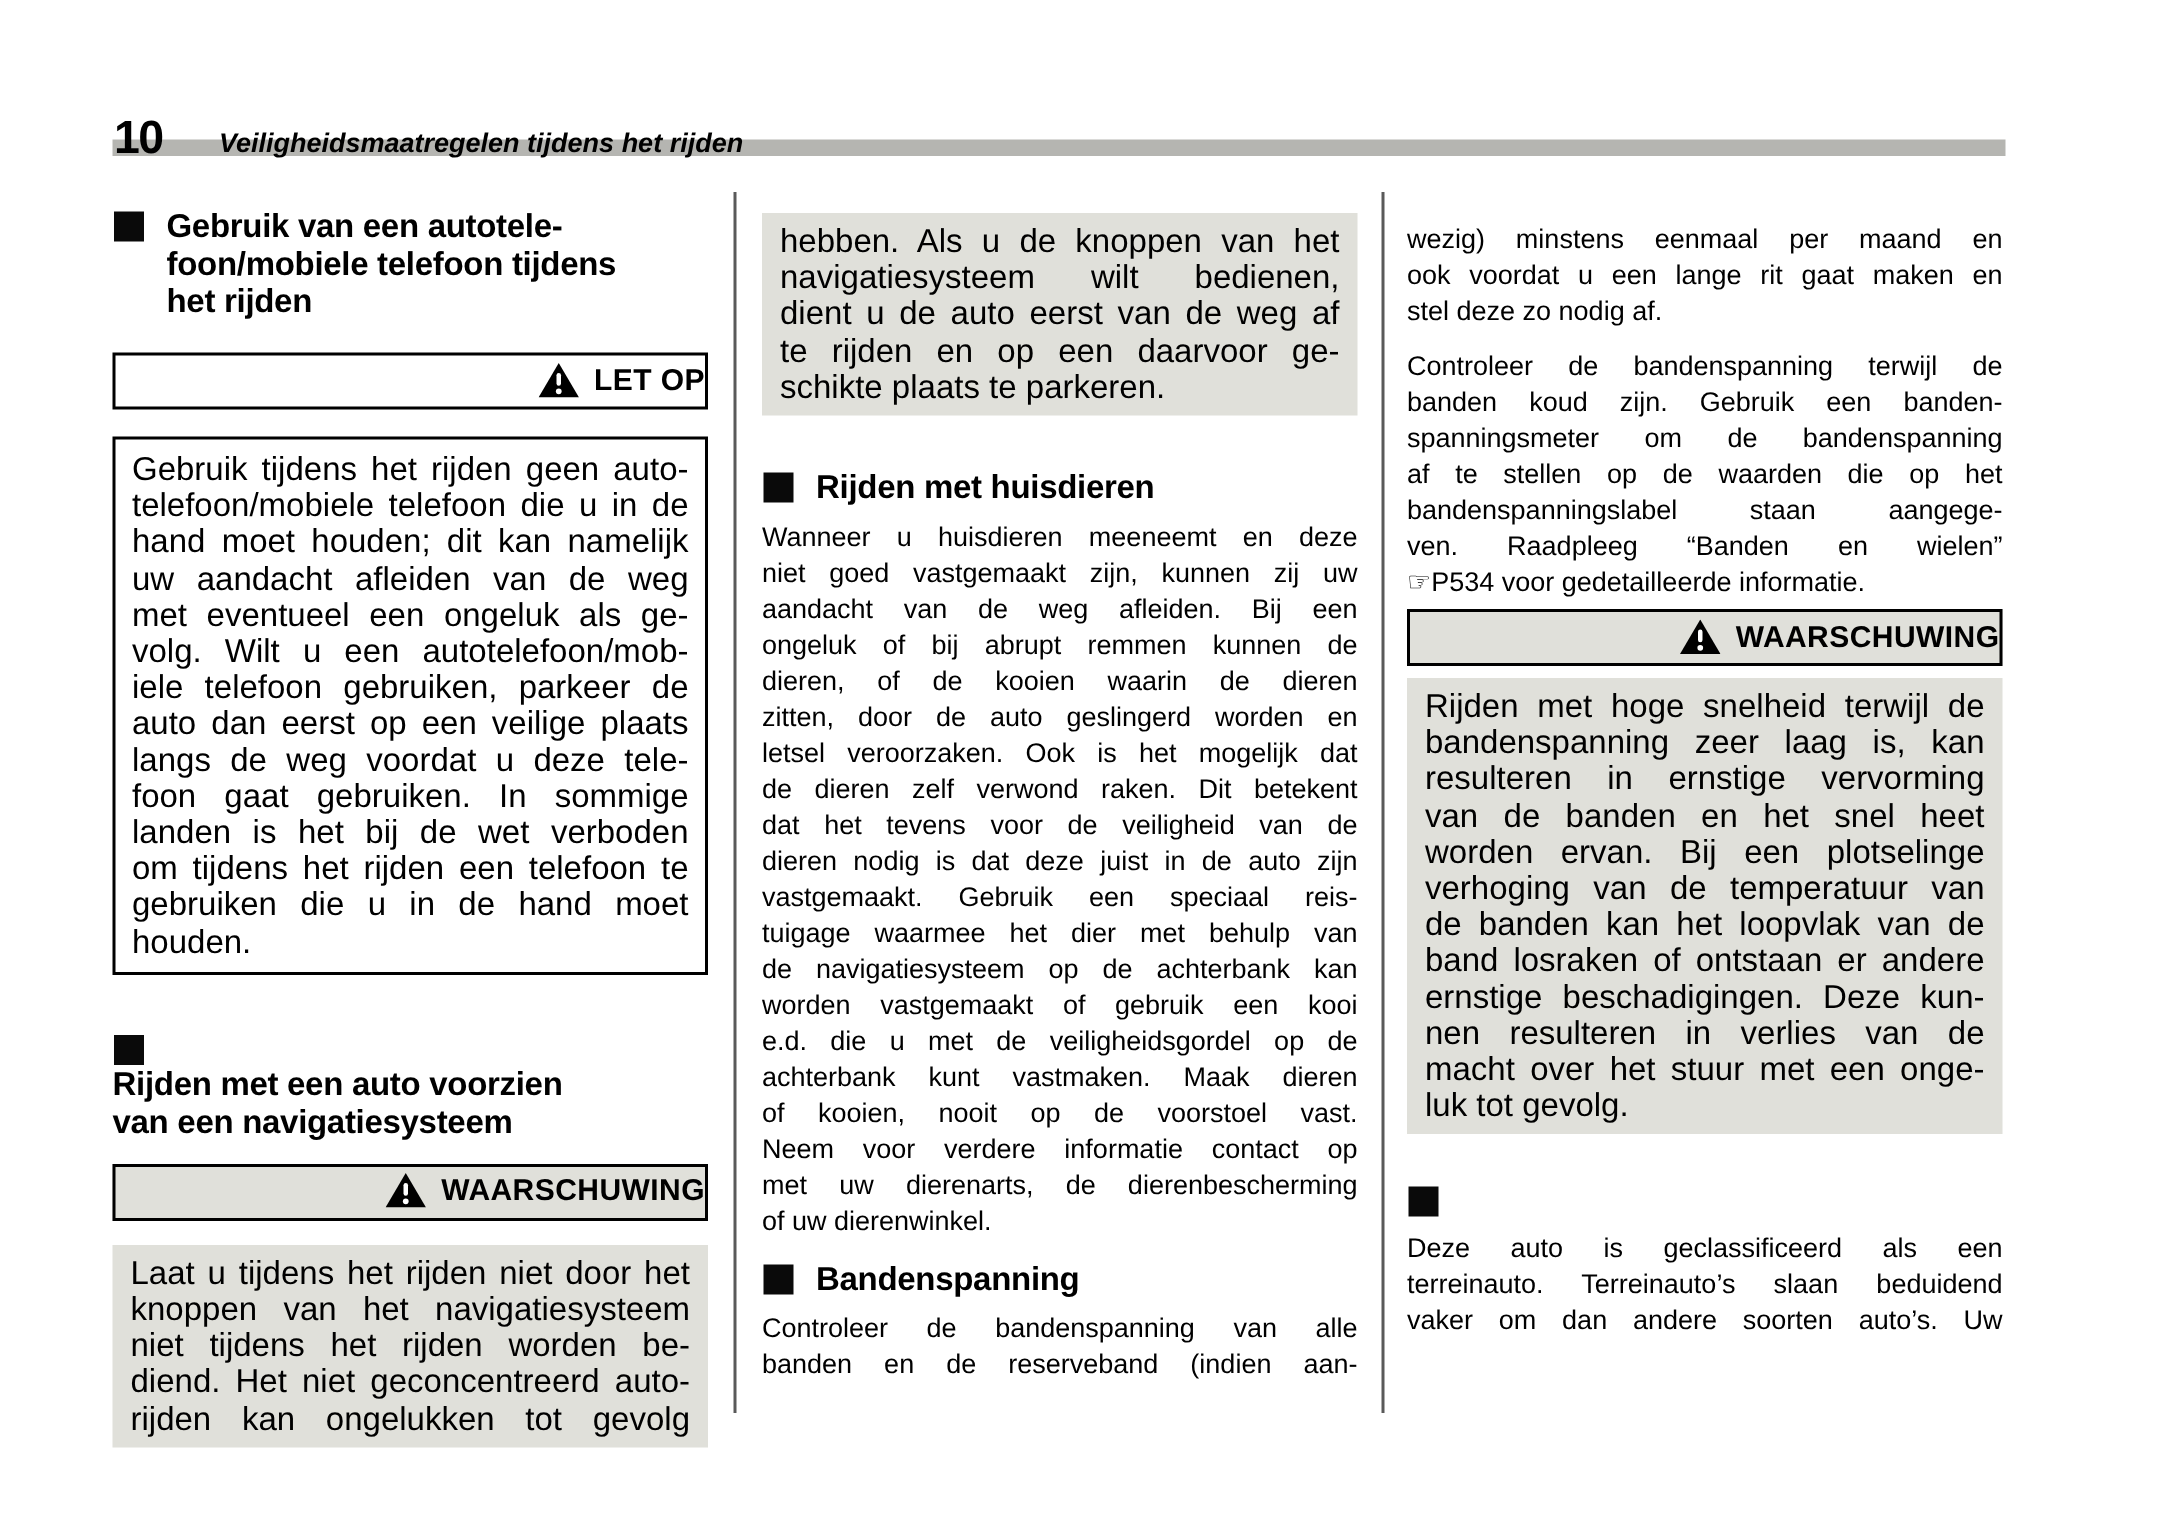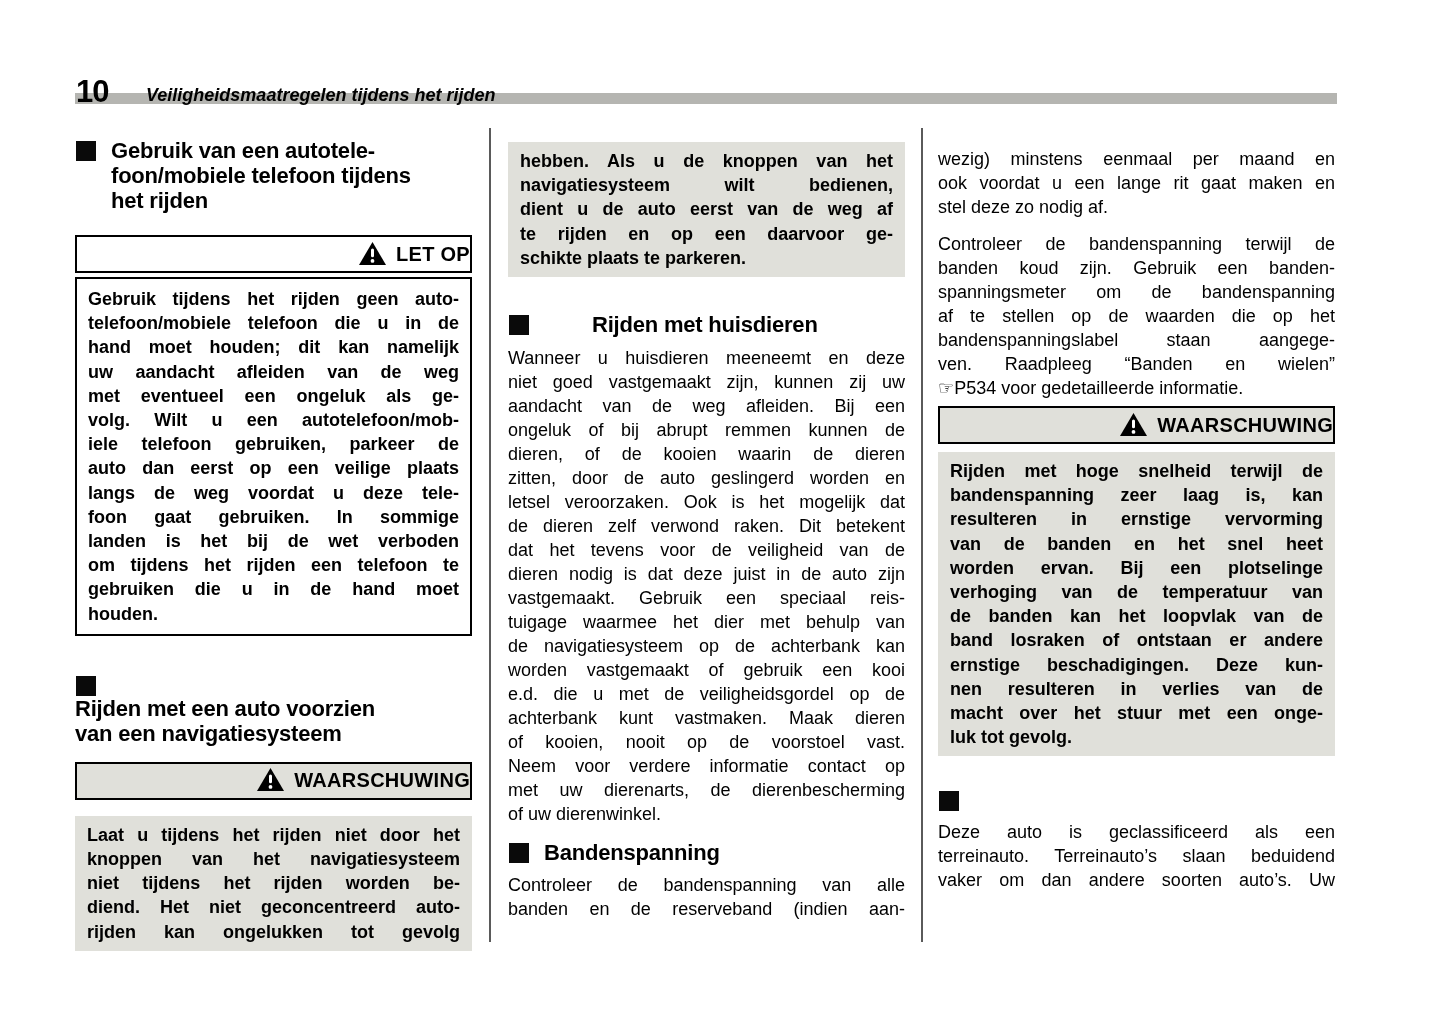--- a/index.html
+++ b/index.html
@@ -30,34 +30,34 @@
   .htext { white-space:pre-line; }
   
   .boxhead {
     border:2.5px solid #000; height:34px; display:flex; align-items:center; justify-content:flex-end;
     gap:10px; font-size:20px; font-weight:bold; letter-spacing:0.3px; background:#ffffff;
   }
   .boxhead.gray { background:#e0e0da; }
   .tri { display:inline-flex; margin-top:-2px; }
   .boxedbody { border:2.5px solid #000; background:#ffffff; padding:8px 11px; }
   .graybody { background:#e0e0da; padding:7px 12px; }
-  .boldtext { font-size:18px; font-weight:bold; line-height:24.2px; }
+  .boldtext { font-size:22px; font-weight:normal; line-height:24.2px; }
   
   .para { font-size:18px; line-height:24px; }
   .jline { text-align:justify; text-align-last:justify; }
   .jtext:not(.cont) .jline:last-child { text-align-last:left; }
   
   .c1-h1 { margin-top:8px; }
   .c1-letop { margin-top:22px; }
-  .c1-body { margin-top:4px; }
+  .c1-body { margin-top:18px; }
   .c1-h2 { margin-top:37px;flex-direction:column; }
   .c1-warn { margin-top:16px; }
   .c1-warnbody { margin-top:16px; }
   .c2-cont { margin-top:12px; }
-  .c2-h1 { margin-top:35px;gap:48px; }
+  .c2-h1 { margin-top:35px; }
   .c2-para { margin-top:9px; }
   .c2-h2 { margin-top:14px; }
   .c2-para2 { margin-top:8px; }
   .c3-p1 { margin-top:17px; }
   .c3-p2 { margin-top:13px; }
   .c3-warn { margin-top:6px; }
   .c3-warnbody { margin-top:8px; }
   .c3-h1 { margin-top:32px; }
   .c3-p3 { margin-top:9px; }
 </style>

